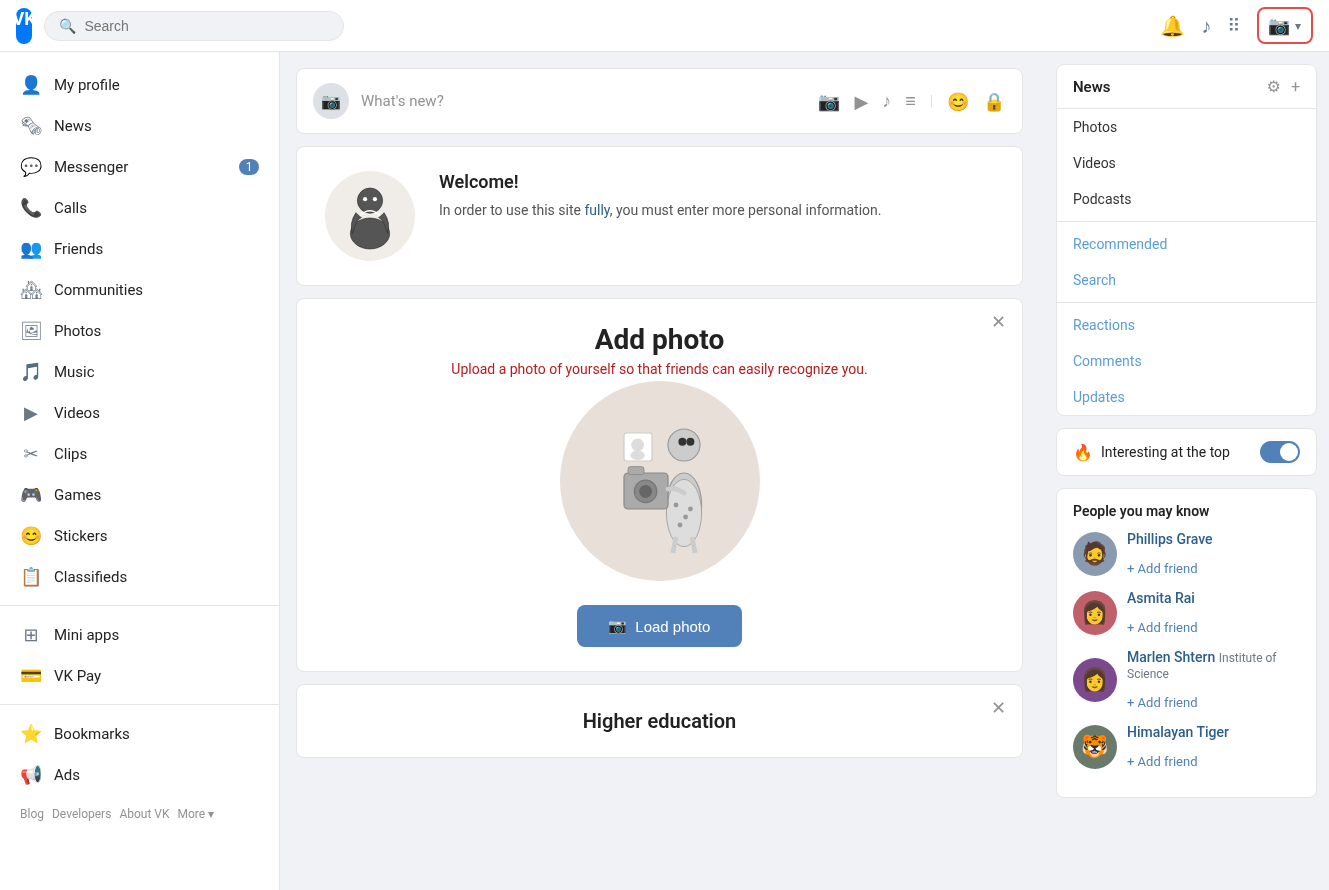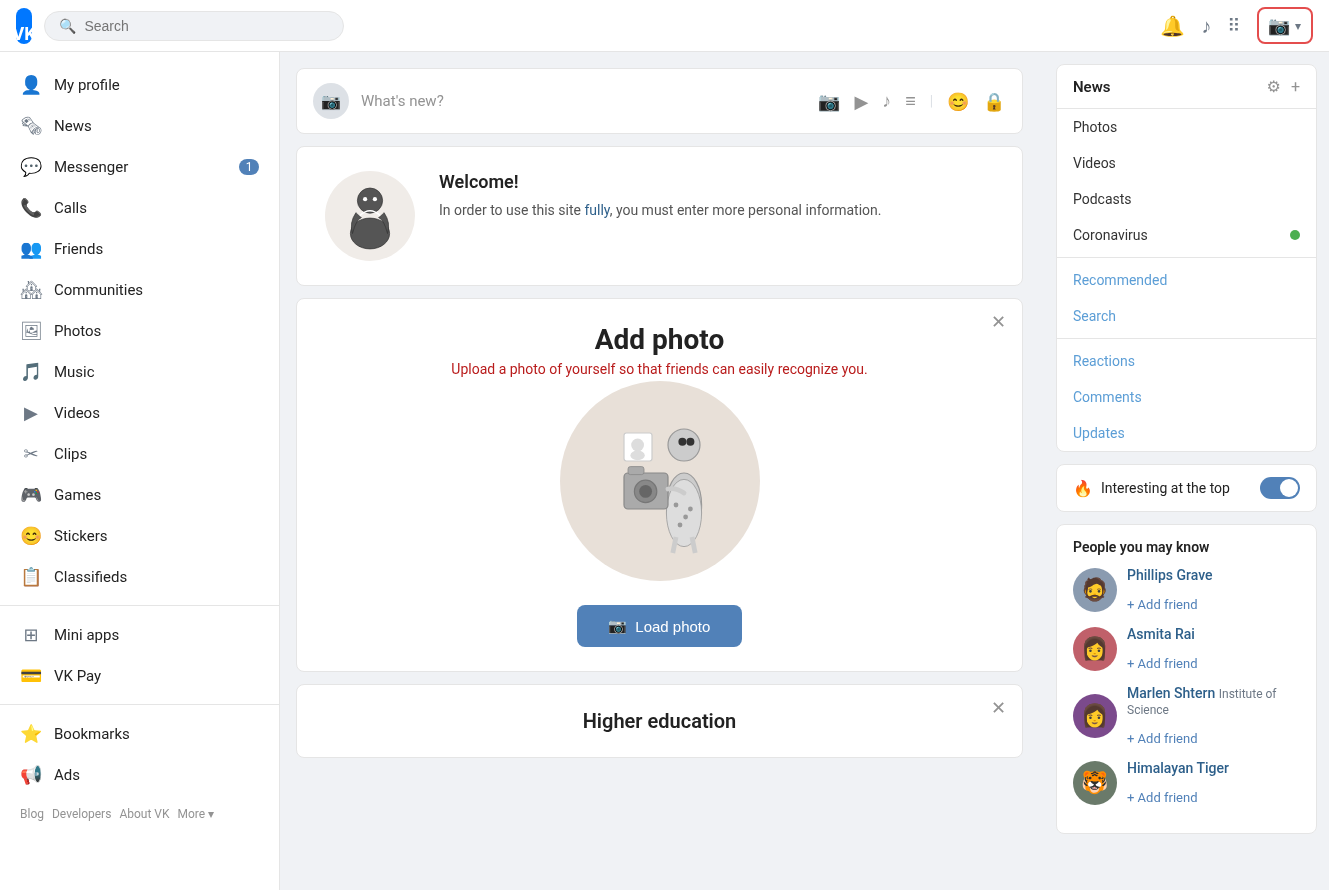--- a/index.html
+++ b/index.html
@@ -15,21 +15,21 @@
       position: fixed;
       top: 0; left: 0; right: 0;
       z-index: 100;
       border-bottom: 1px solid #e5e5e5;
       gap: 12px;
     }
     .vk-logo {
       width: 16px; height: 36px;
       background: #0077ff;
       border-radius: 8px;
-      display: flex; align-items: flex-end; justify-content: center;
+      display: flex; align-items: flex-start; justify-content: center;
       color: #fff; font-weight: bold; font-size: 18px;
       flex-shrink: 0;
     }
     .search-bar {
       flex: 1; max-width: 300px;
       display: flex; align-items: center;
       background: #f0f2f5;
       border: 1px solid #e5e5e5;
       border-radius: 20px;
       padding: 6px 14px;
@@ -504,24 +504,20 @@
       </div>
       <div class="news-item">
         <span class="news-item-label">Photos</span>
       </div>
       <div class="news-item">
         <span class="news-item-label">Videos</span>
       </div>
       <div class="news-item">
         <span class="news-item-label">Podcasts</span>
       </div>
-      <div class="news-item">
-        <span class="news-item-label">Coronavirus</span>
-        <span class="coronavirus-dot"></span>
-      </div>
       <hr class="news-section-divider">
       <div class="news-link">
         <span class="news-link-label">Recommended</span>
       </div>
       <div class="news-link">
         <span class="news-link-label">Search</span>
       </div>
       <hr class="news-section-divider">
       <div class="news-link">
         <span class="news-link-label">Reactions</span>

